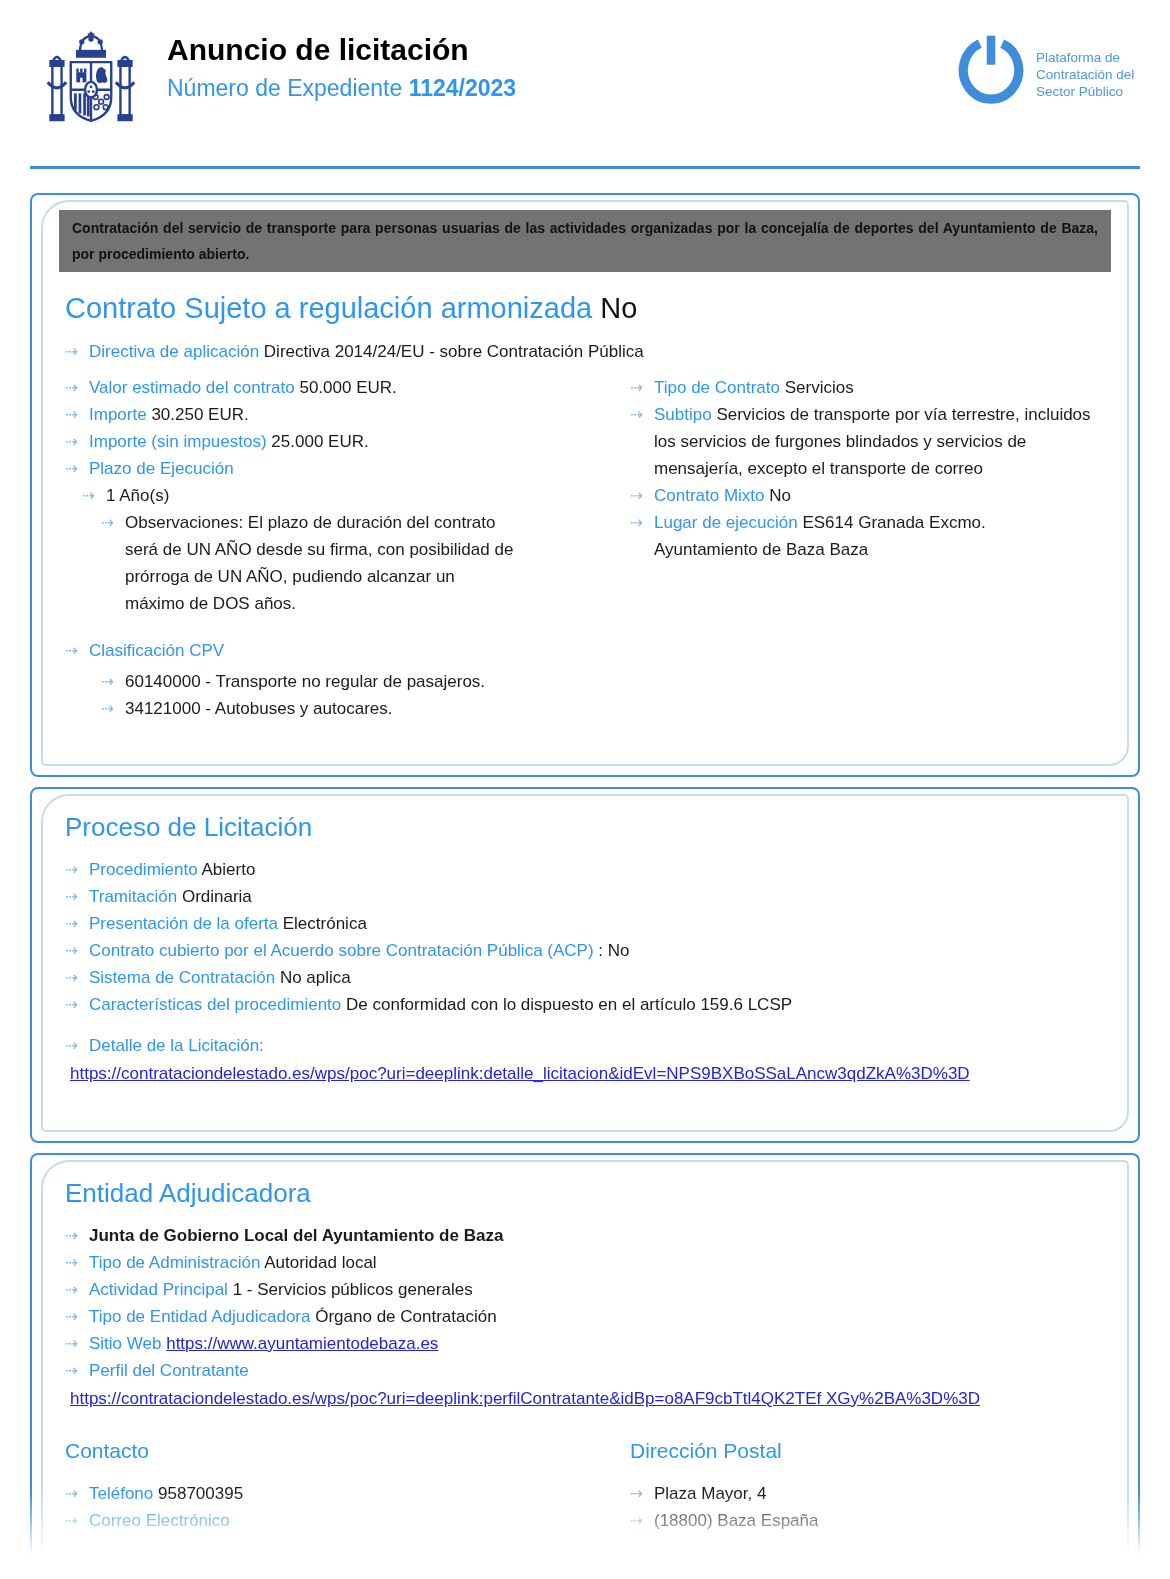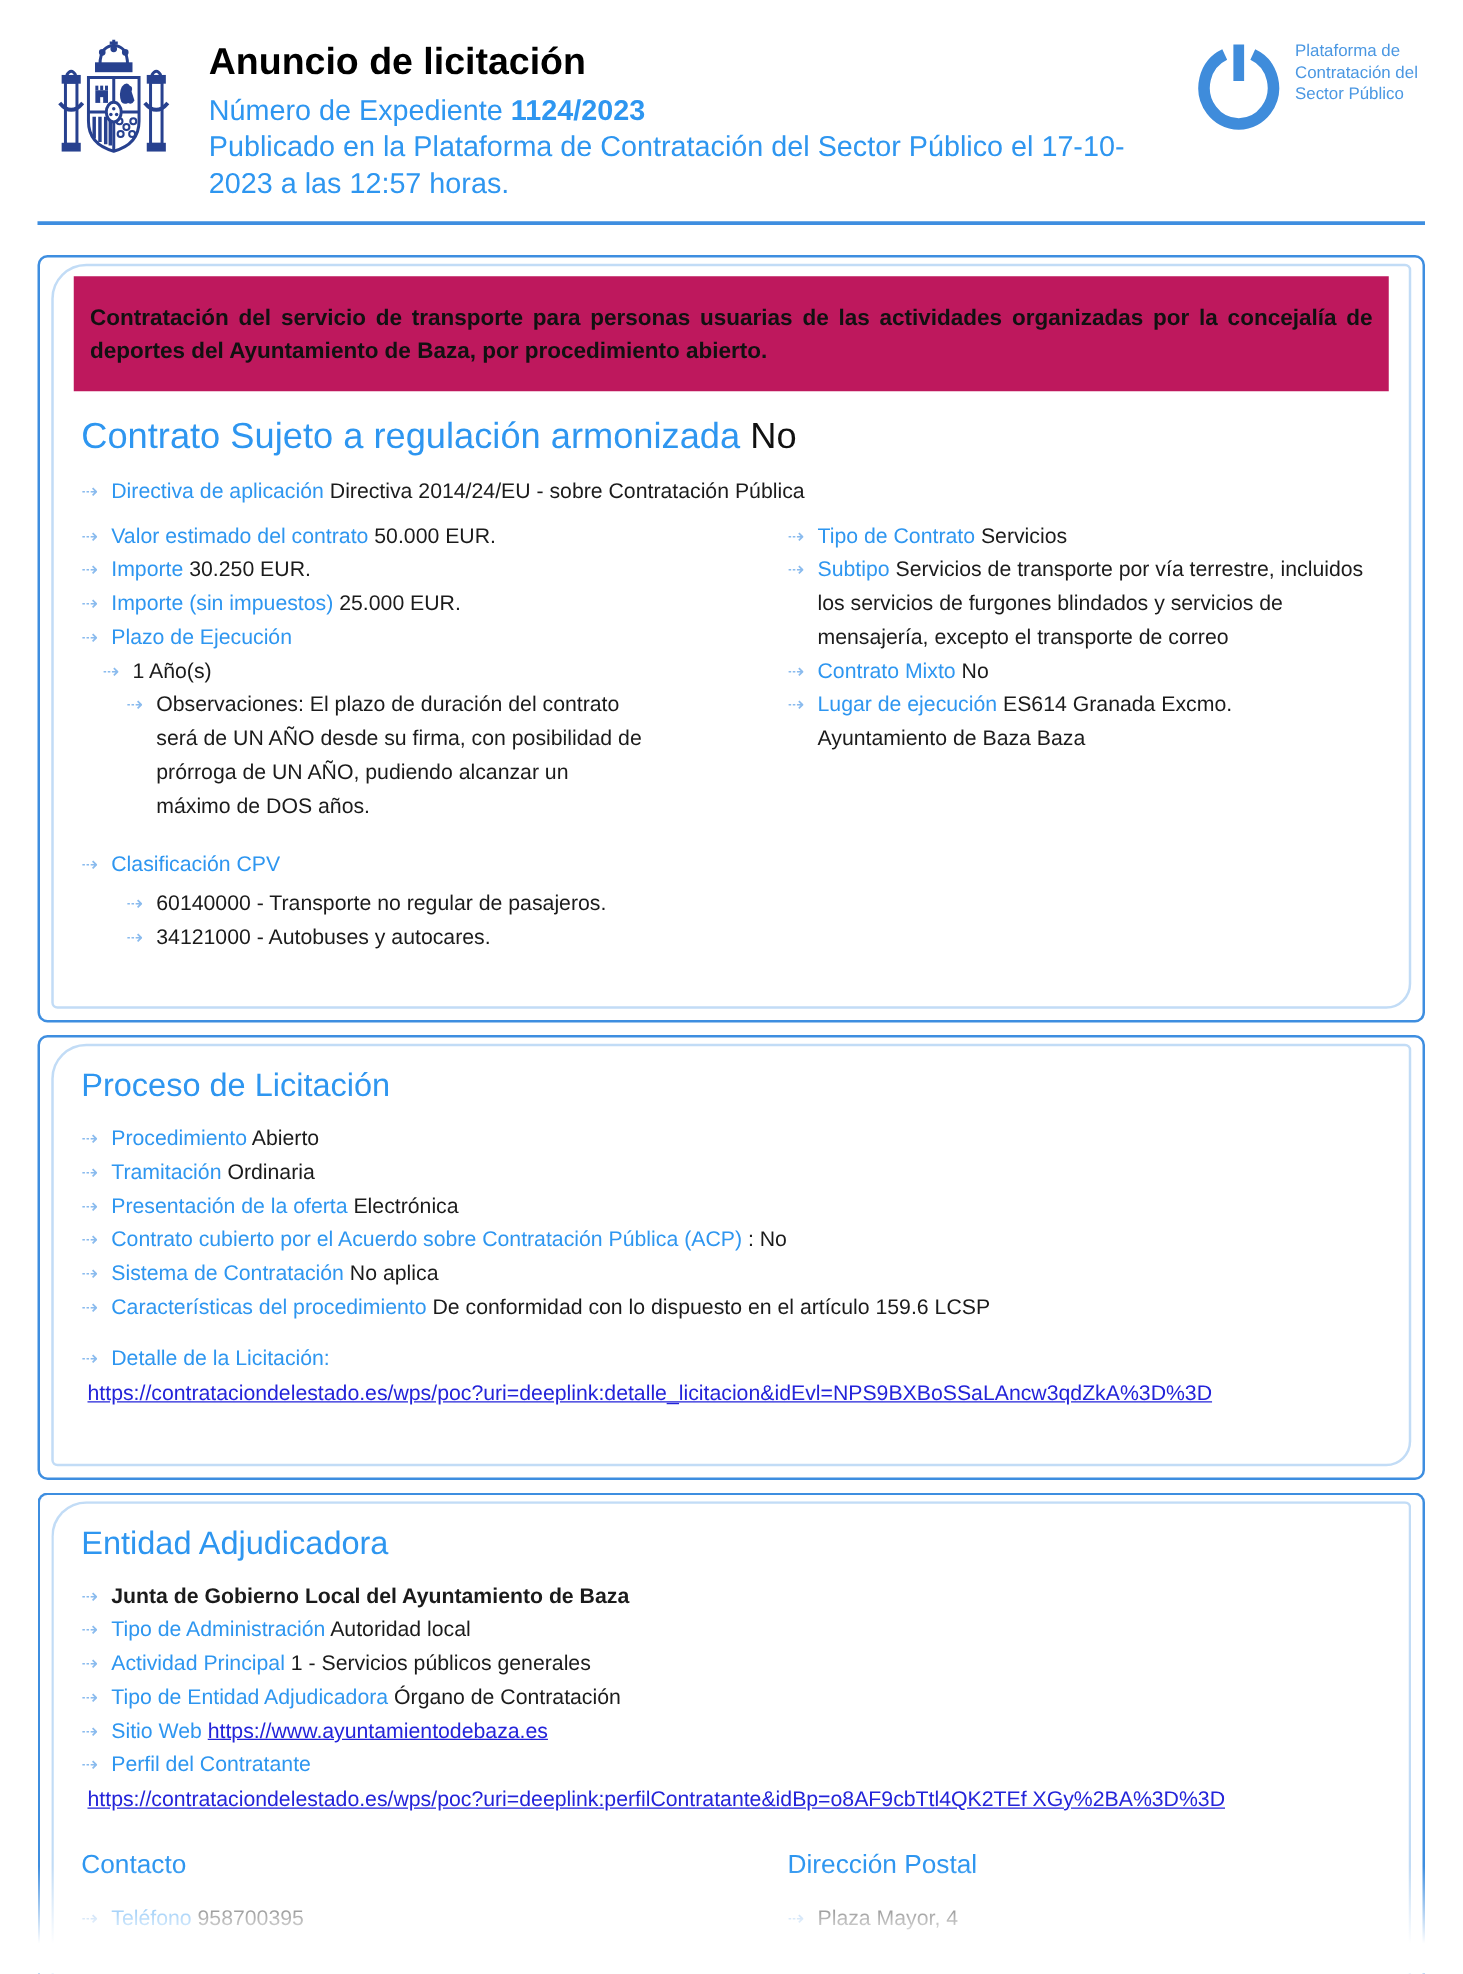--- a/index.html
+++ b/index.html
@@ -12,33 +12,33 @@
   .page{padding:0 30px}
 
   
   .header{display:flex;align-items:flex-start;padding-top:28px}
   .coat{flex:0 0 auto;margin-left:45px;margin-top:2px}
   .head-text{margin-left:30px;flex:1;min-width:0}
   .doc-title{font-size:30px;line-height:36px;font-weight:bold;color:#000;margin:4px 0 6px}
   .head-text p{margin:0;font-size:23px;line-height:29px;color:#2E96F0}
   .published{max-width:740px}
   .bold{font-weight:bold}
-  .logo{display:flex;align-items:flex-start;gap:12px;flex:0 0 auto;margin-top:4px;margin-right:28px}
+  .logo{display:flex;align-items:center;gap:12px;flex:0 0 auto;margin-top:4px;margin-right:28px}
   .logo-text{font-size:13.5px;line-height:17px;color:#4A97E2;width:106px}
   .rule{border:0;border-top:3px solid #3E8EE0;margin:16px 30px 24px}
 
   
   .box{border:2px solid #3E8EE0;border-radius:8px;margin-bottom:10px;padding:5px 9px 9px}
   .box-inner{border:2px solid #C2DCF6;border-radius:28px 5px 20px 5px;padding:8px 14px 16px}
   .content{padding:0 8px}
 
   .banner{
-    background:#be185d;color:#111;font-weight:bold;
-    font-size:18px;line-height:26px;text-align:justify;
-    padding:20px 13px;margin:0 2px;
+    background:#737373;color:#111;font-weight:bold;
+    font-size:14px;line-height:26px;text-align:justify;
+    padding:5px 13px;margin:0 2px;
   }
   .h-armonizada{font-size:29px;line-height:32px;font-weight:normal;margin:20px 0 0;color:#2E96F0}
   .h-armonizada .blackval{color:#111}
   .section-title{font-size:26px;line-height:34px;font-weight:normal;color:#2E96F0;margin:6px 0 0}
   .subhead{font-size:21px;line-height:27px;font-weight:normal;color:#2E96F0;margin:0 0 16px}
 
   
   .item{display:flex;align-items:flex-start}
   .arr{flex:0 0 24px;color:#8ABBEE;font-family:"DejaVu Sans",sans-serif;font-size:16px;line-height:27px}
   .lvl2{margin-left:17px}
@@ -129,21 +129,20 @@
         <circle cx="50" cy="61" r="1.5" fill="#27418F" stroke="none"></circle>
         <circle cx="47.5" cy="66" r="1.5" fill="#27418F" stroke="none"></circle>
         <circle cx="52.5" cy="66" r="1.5" fill="#27418F" stroke="none"></circle>
       </g>
     </svg>
   </span>
 
   <div class="head-text">
     <h1 class="doc-title">Anuncio de licitación</h1>
     <p><span>Número de Expediente</span>&nbsp;<span class="bold">1124/2023</span></p>
-    <p class="published">Publicado en la Plataforma de Contratación del Sector Público el 17-10-2023 a las 12:57 horas.</p>
   </div>
 
   <div class="logo">
     <span>
       <svg width="66" height="76" viewBox="0 0 100 112" aria-hidden="true">
         <path d="M33 16 A42 44 0 1 0 67 16" fill="none" stroke="#3F8CDB" stroke-width="14"></path>
         <line x1="50" y1="4" x2="50" y2="48" stroke="#3F8CDB" stroke-width="13"></line>
       </svg>
     </span>
     <span class="logo-text">Plataforma de Contratación del Sector Público</span>

